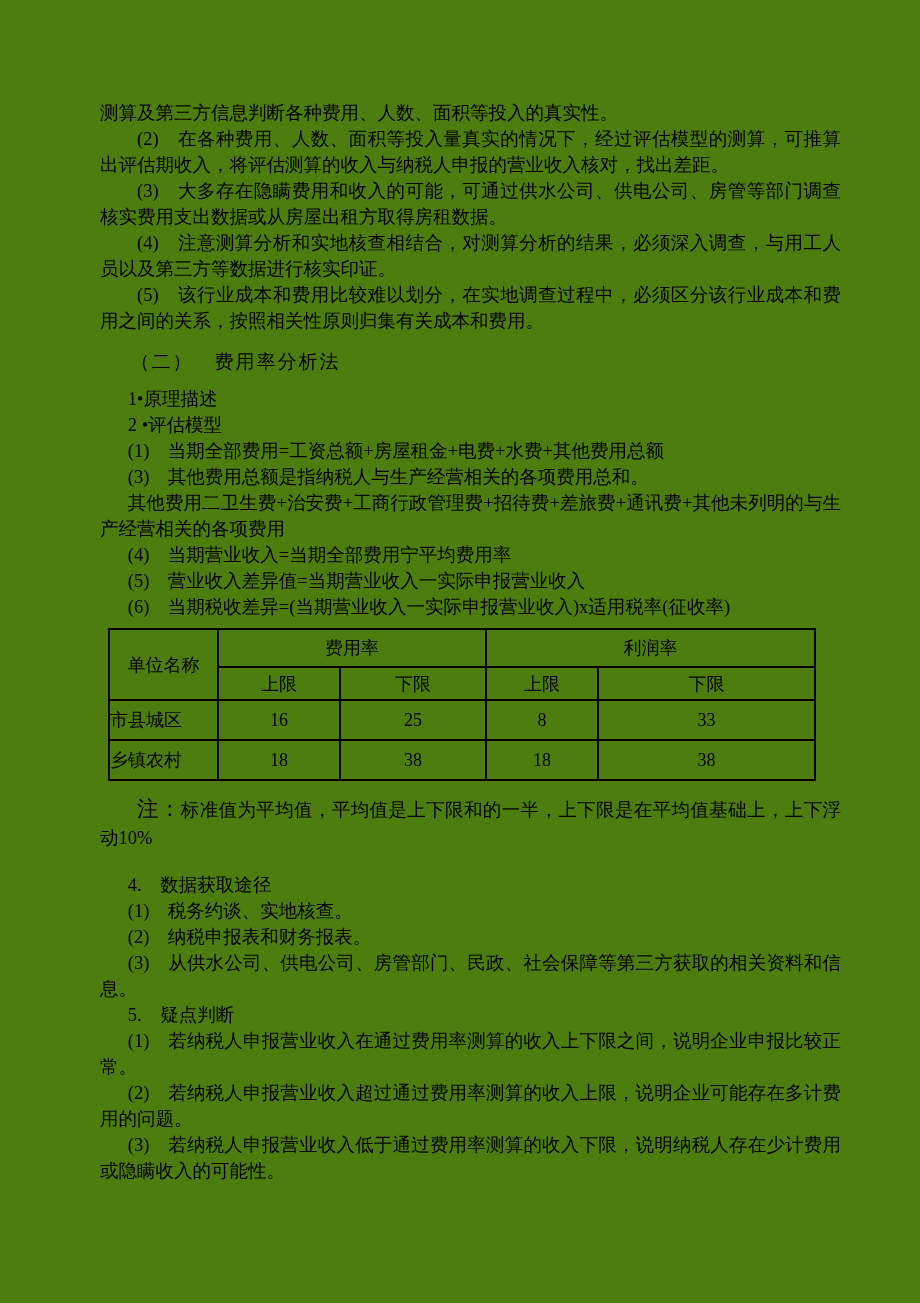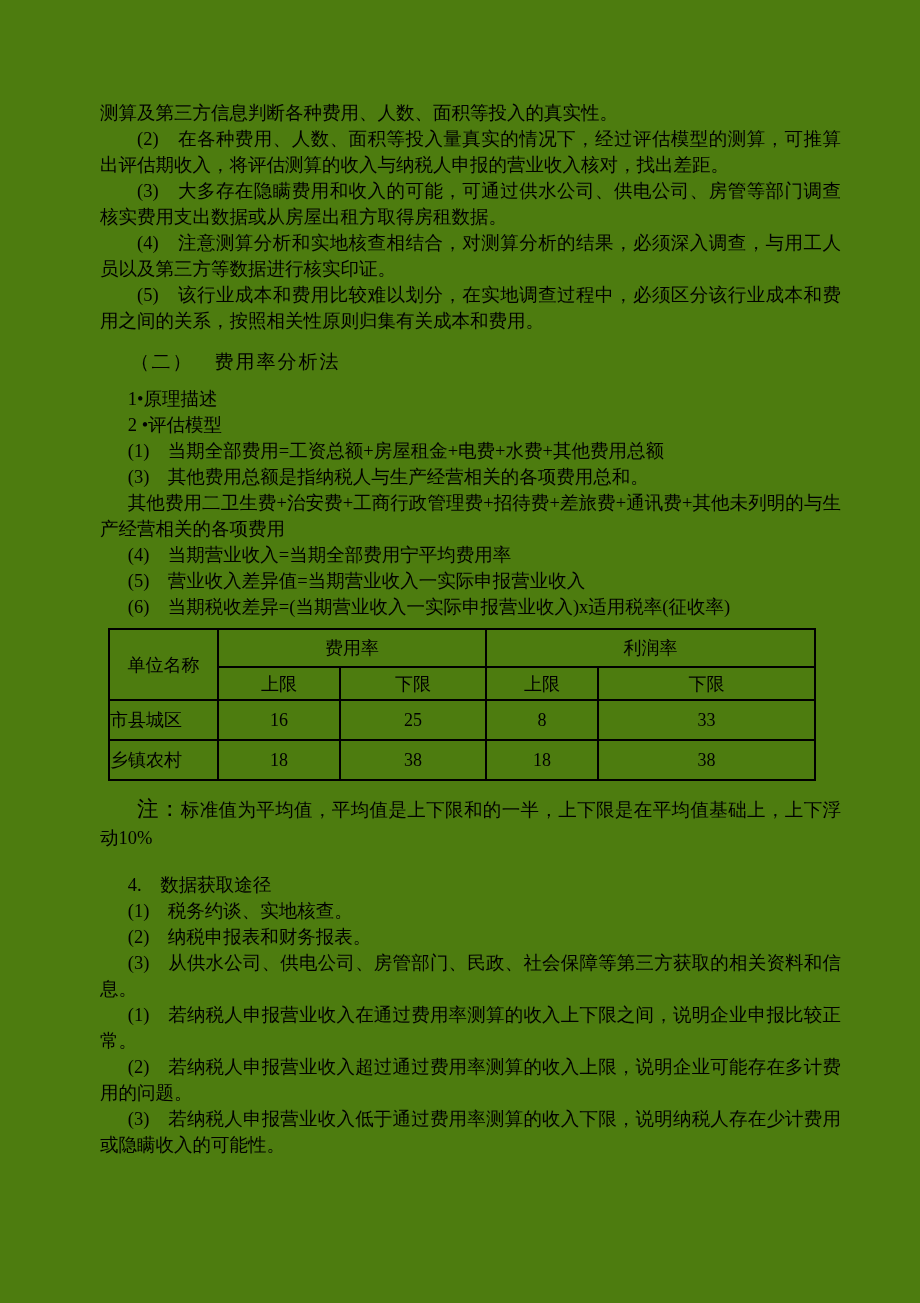--- a/index.html
+++ b/index.html
@@ -91,17 +91,18 @@
       </tr>
     </tbody>
   </table>
 
   <p class="note"><span class="note-prefix">注：</span><span>标准值为平均值，平均值是上下限和的一半，上下限是在平均值基础上，上下浮动10%</span></p>
 
   <p class="line ind15">4.　数据获取途径</p>
   <p class="line ind15">(1)　税务约谈、实地核查。</p>
   <p class="line ind15">(2)　纳税申报表和财务报表。</p>
   <p class="line ind15">(3)　从供水公司、供电公司、房管部门、民政、社会保障等第三方获取的相关资料和信息。</p>
+  <p class="line ind15">5.　疑点判断</p>
   <p class="line ind15">(1)　若纳税人申报营业收入在通过费用率测算的收入上下限之间，说明企业申报比较正常。</p>
   <p class="line ind15">(2)　若纳税人申报营业收入超过通过费用率测算的收入上限，说明企业可能存在多计费用的问题。</p>
   <p class="line ind15">(3)　若纳税人申报营业收入低于通过费用率测算的收入下限，说明纳税人存在少计费用或隐瞒收入的可能性。</p>
 
 </div>
 
 </body></html>

